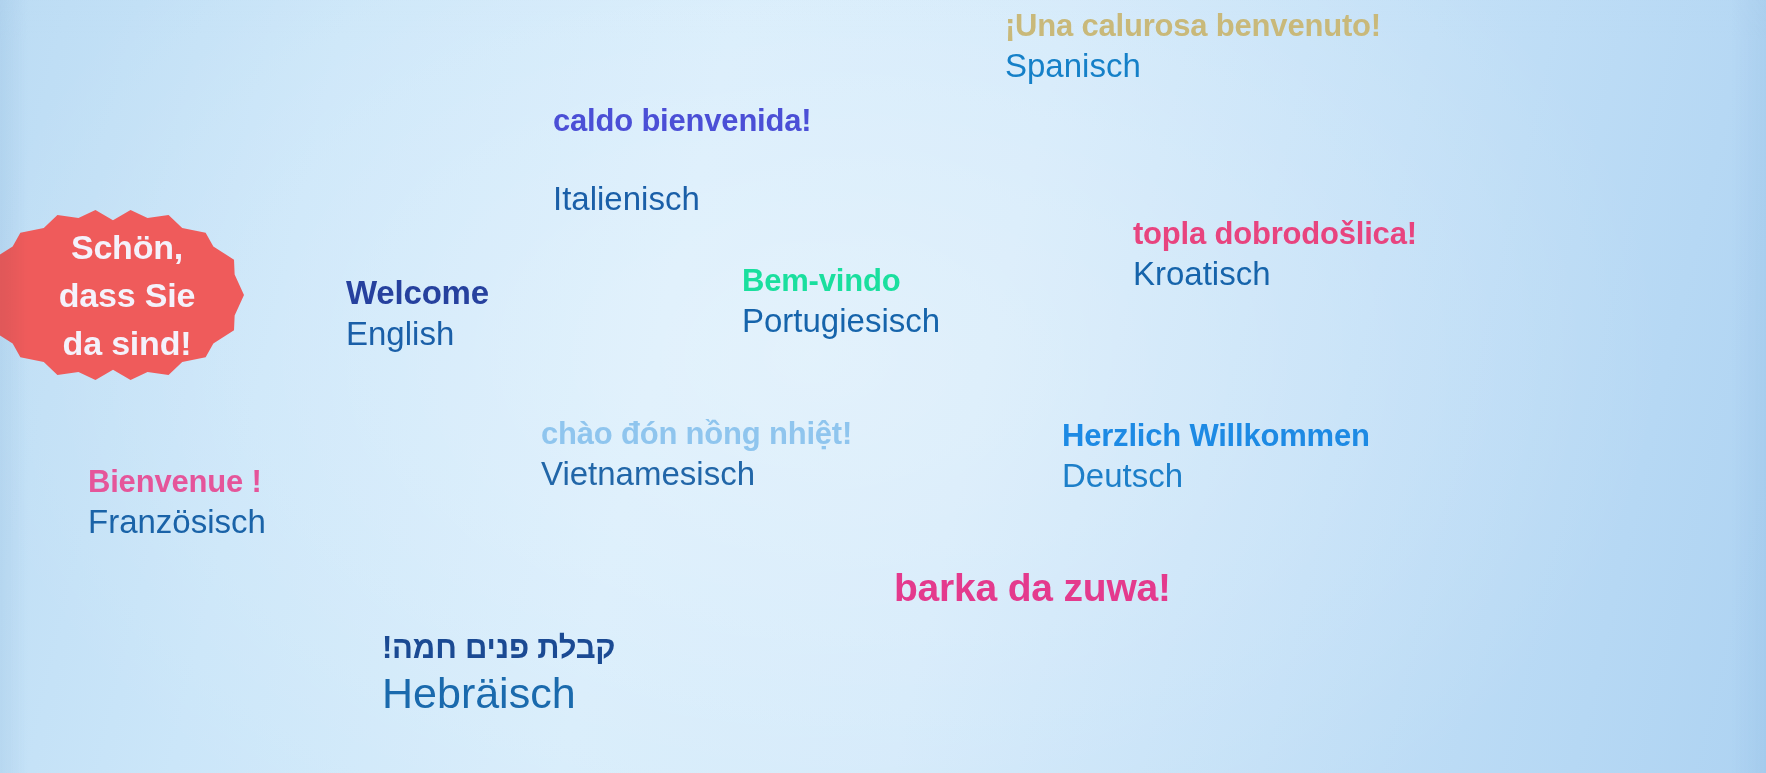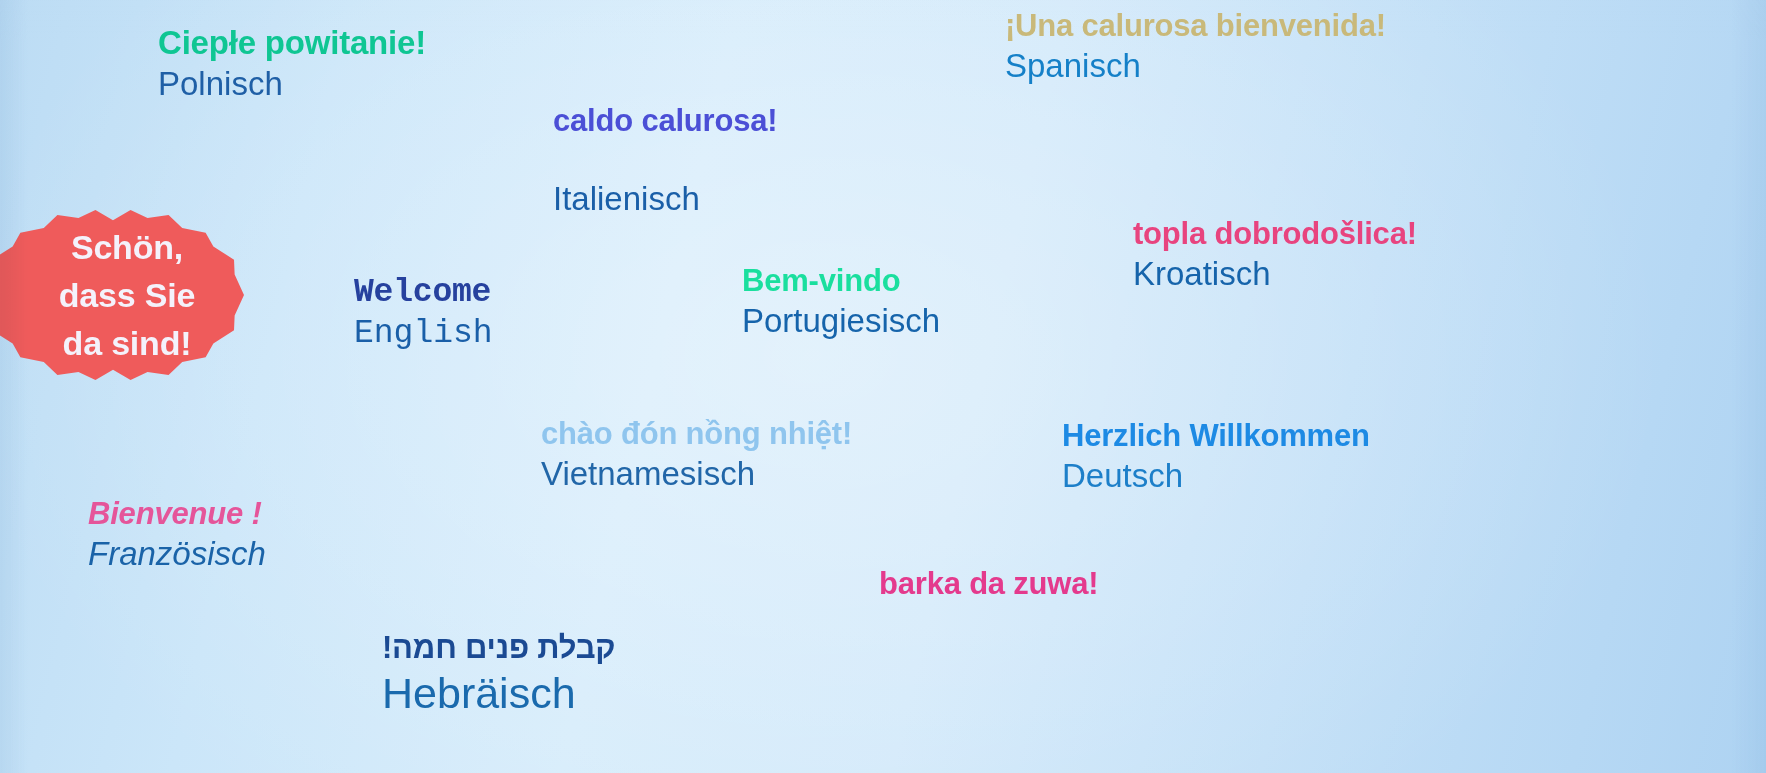--- a/index.html
+++ b/index.html
@@ -98,67 +98,63 @@
 <div id="stage" style="--bg: #cde7fa;">
 
   <div id="badge" style="left: -18px; top: 168px; width: 262px; height: 254px; background: rgb(239, 91, 91);">
     <div id="badge-text" style="color: rgb(244, 242, 251);">
       <span>Schön,</span>
       <span>dass Sie</span>
       <span>da sind!</span>
     </div>
   </div>
 
-  <div class="entry" style="left: 158px; top: 26px;">
-    <span class="greeting" style="color: rgb(15, 198, 147); font-size: 33px;">Ciepłe powitanie!</span>
-    <span class="language" style="color: rgb(31, 95, 166); font-size: 33px;">Polnisch</span>
-  </div>
 
   <div class="entry" style="left: 1005px; top: 10px;">
-    <span class="greeting" style="color: rgb(201, 185, 122); font-size: 31px;">¡Una calurosa bienvenida!</span>
+    <span class="greeting" style="color: rgb(201, 185, 122); font-size: 31px;">¡Una calurosa benvenuto!</span>
     <span class="language" style="color: rgb(21, 128, 200); font-size: 33px;">Spanisch</span>
   </div>
 
   <div class="entry" style="left: 553px; top: 105px;">
-    <span class="greeting" style="color: rgb(75, 79, 214); font-size: 31px;">caldo calurosa!</span>
+    <span class="greeting" style="color: rgb(75, 79, 214); font-size: 31px;">caldo bienvenida!</span>
     <span class="language" style="color: rgb(26, 95, 168); font-size: 33px; margin-top: 44px;">Italienisch</span>
   </div>
 
   <div class="entry" style="left: 1133px; top: 218px;">
     <span class="greeting" style="color: rgb(232, 68, 127); font-size: 31px;">topla dobrodošlica!</span>
     <span class="language" style="color: rgb(22, 100, 171); font-size: 33px;">Kroatisch</span>
   </div>
 
-  <div class="entry" style="left: 354px; top: 276px; font-family: Liberation Mono, monospace;">
+  <div class="entry" style="left: 346px; top: 276px;">
     <span class="greeting" style="color: rgb(38, 65, 158); font-size: 33px;">Welcome</span>
     <span class="language" style="color: rgb(26, 95, 168); font-size: 33px;">English</span>
   </div>
 
   <div class="entry" style="left: 742px; top: 265px;">
     <span class="greeting" style="color: rgb(26, 223, 158); font-size: 31px;">Bem-vindo</span>
     <span class="language" style="color: rgb(22, 100, 171); font-size: 33px;">Portugiesisch</span>
   </div>
 
   <div class="entry" style="left: 1062px; top: 420px;">
     <span class="greeting" style="color: rgb(29, 138, 228); font-size: 31px;">Herzlich Willkommen</span>
     <span class="language" style="color: rgb(29, 127, 201); font-size: 33px;">Deutsch</span>
   </div>
 
   <div class="entry" style="left: 541px; top: 418px;">
     <span class="greeting" style="color: rgb(143, 197, 238); font-size: 31px;">chào đón nồng nhiệt!</span>
     <span class="language" style="color: rgb(33, 102, 168); font-size: 33px;">Vietnamesisch</span>
   </div>
 
-  <div class="entry" style="left: 88px; top: 498px; font-style: italic;">
+  <div class="entry" style="left: 88px; top: 466px;">
     <span class="greeting" style="color: rgb(229, 85, 154); font-size: 31px;">Bienvenue !</span>
     <span class="language" style="color: rgb(26, 99, 168); font-size: 33px;">Französisch</span>
   </div>
 
   <div class="entry" style="left: 879px; top: 568px;">
-    <span class="greeting" style="color: rgb(228, 58, 141); font-size: 31px;">barka da zuwa!</span>
+    <span class="greeting" style="color: rgb(228, 58, 141); font-size: 39px; margin-left: 15px;">barka da zuwa!</span>
   </div>
 
   <div class="entry" style="left: 382px; top: 632px;">
     <span class="greeting" dir="rtl" style="color: rgb(27, 74, 147); font-size: 31px;">קבלת פנים חמה!</span>
     <span class="language" style="color: rgb(26, 106, 173); font-size: 43px;">Hebräisch</span>
   </div>
 
 </div>
 
 </body></html>

